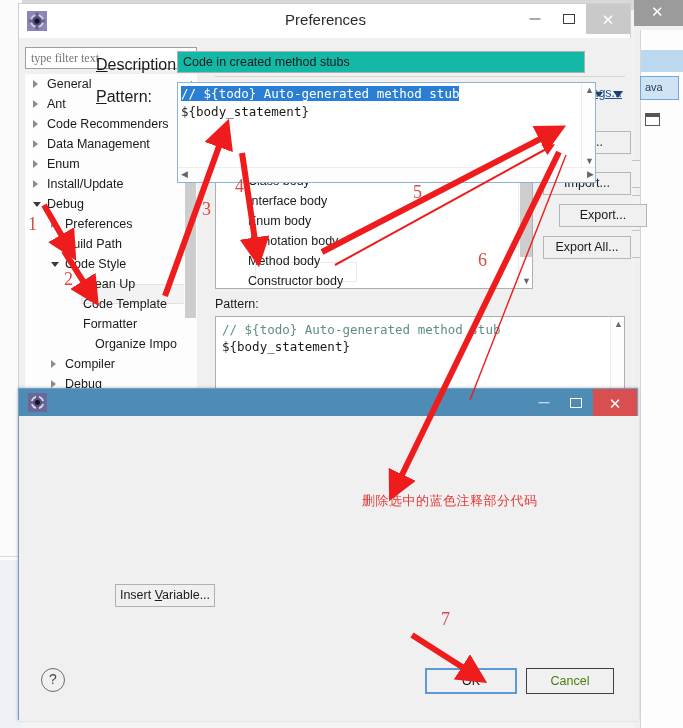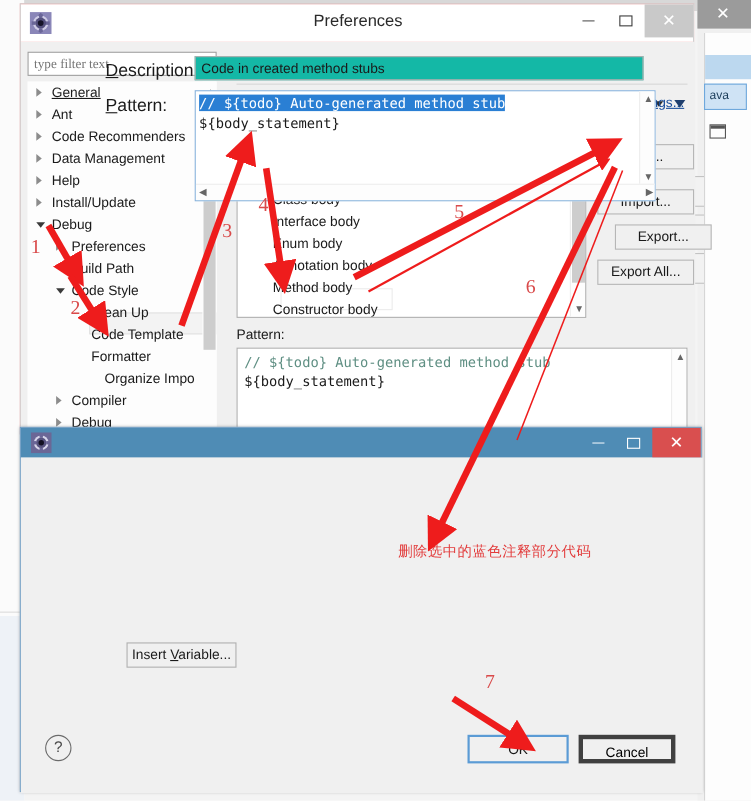--- a/index.html
+++ b/index.html
@@ -166,22 +166,22 @@
   #help-icon{position:absolute;left:41px;top:668px;width:22px;height:22px;
     border:1.4px solid #6b6b6b;border-radius:50%;color:#4a4a4a;font-size:14px;
     text-align:center;line-height:20px;}
   #btn-ok{
     position:absolute;left:425px;top:668px;width:92px;height:26px;
     background:#f0f0f0;border:2px solid #5b9bd5;box-sizing:border-box;
     font-size:12.5px;color:#1a1a1a;text-align:center;line-height:22px;
   }
   #btn-cancel{
     position:absolute;left:526px;top:668px;width:88px;height:26px;
-    background:#f0f0f0;border:4px solid #404040;box-sizing:border-box;
-    font-size:12.5px;color:#000000;text-align:center;line-height:24px;
+    background:#f0f0f0;border:1px solid #404040;box-sizing:border-box;
+    font-size:12.5px;color:#4d7c0f;text-align:center;line-height:24px;
   }
 
   
   #anno{position:absolute;left:0;top:0;width:683px;height:728px;pointer-events:none;}
 </style>
 </head>
 <body>
 
 <div id="bg-window">
   <div id="bg-top-strip"></div>
@@ -240,37 +240,37 @@
 
   <div id="prefs-body">
 
     <input id="filter-input" value="" placeholder="type filter text" style="">
 
     <div id="tree-panel">
       <div id="tree-hl"></div>
       <div id="tree-rows">
           <div class="tnode">
             <span class="arw closed" style="left: 8px;"></span>
-            <span class="tlbl" style="left: 22px; text-decoration: underline;">General</span>
+            <span class="tlbl" style="left: 22px;">General</span>
           </div>
           <div class="tnode">
             <span class="arw closed" style="left: 8px;"></span>
             <span class="tlbl" style="left: 22px;">Ant</span>
           </div>
           <div class="tnode">
             <span class="arw closed" style="left: 8px;"></span>
             <span class="tlbl" style="left: 22px;">Code Recommenders</span>
           </div>
           <div class="tnode">
             <span class="arw closed" style="left: 8px;"></span>
             <span class="tlbl" style="left: 22px;">Data Management</span>
           </div>
           <div class="tnode">
             <span class="arw closed" style="left: 8px;"></span>
-            <span class="tlbl" style="left: 22px;">Help</span>
+            <span class="tlbl" style="left: 22px;">Enum</span>
           </div>
           <div class="tnode">
             <span class="arw closed" style="left: 8px;"></span>
             <span class="tlbl" style="left: 22px;">Install/Update</span>
           </div>
           <div class="tnode">
             <span class="arw open" style="left: 8px;"></span>
             <span class="tlbl" style="left: 22px;">Debug</span>
           </div>
           <div class="tnode">

